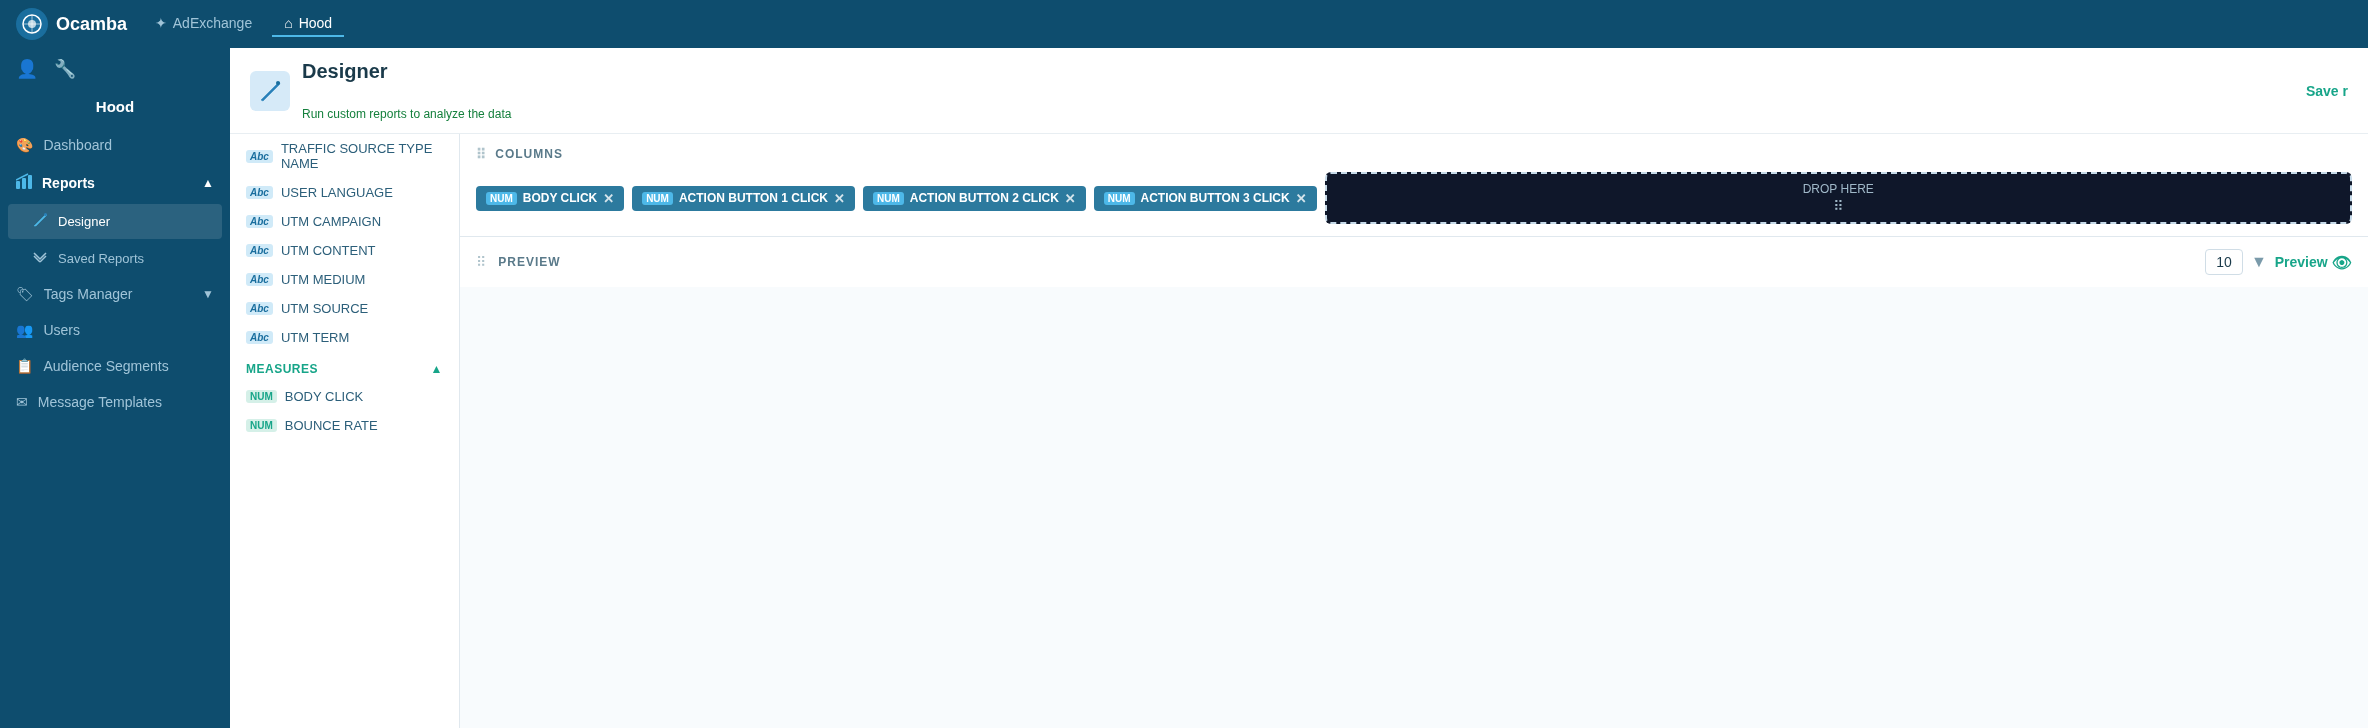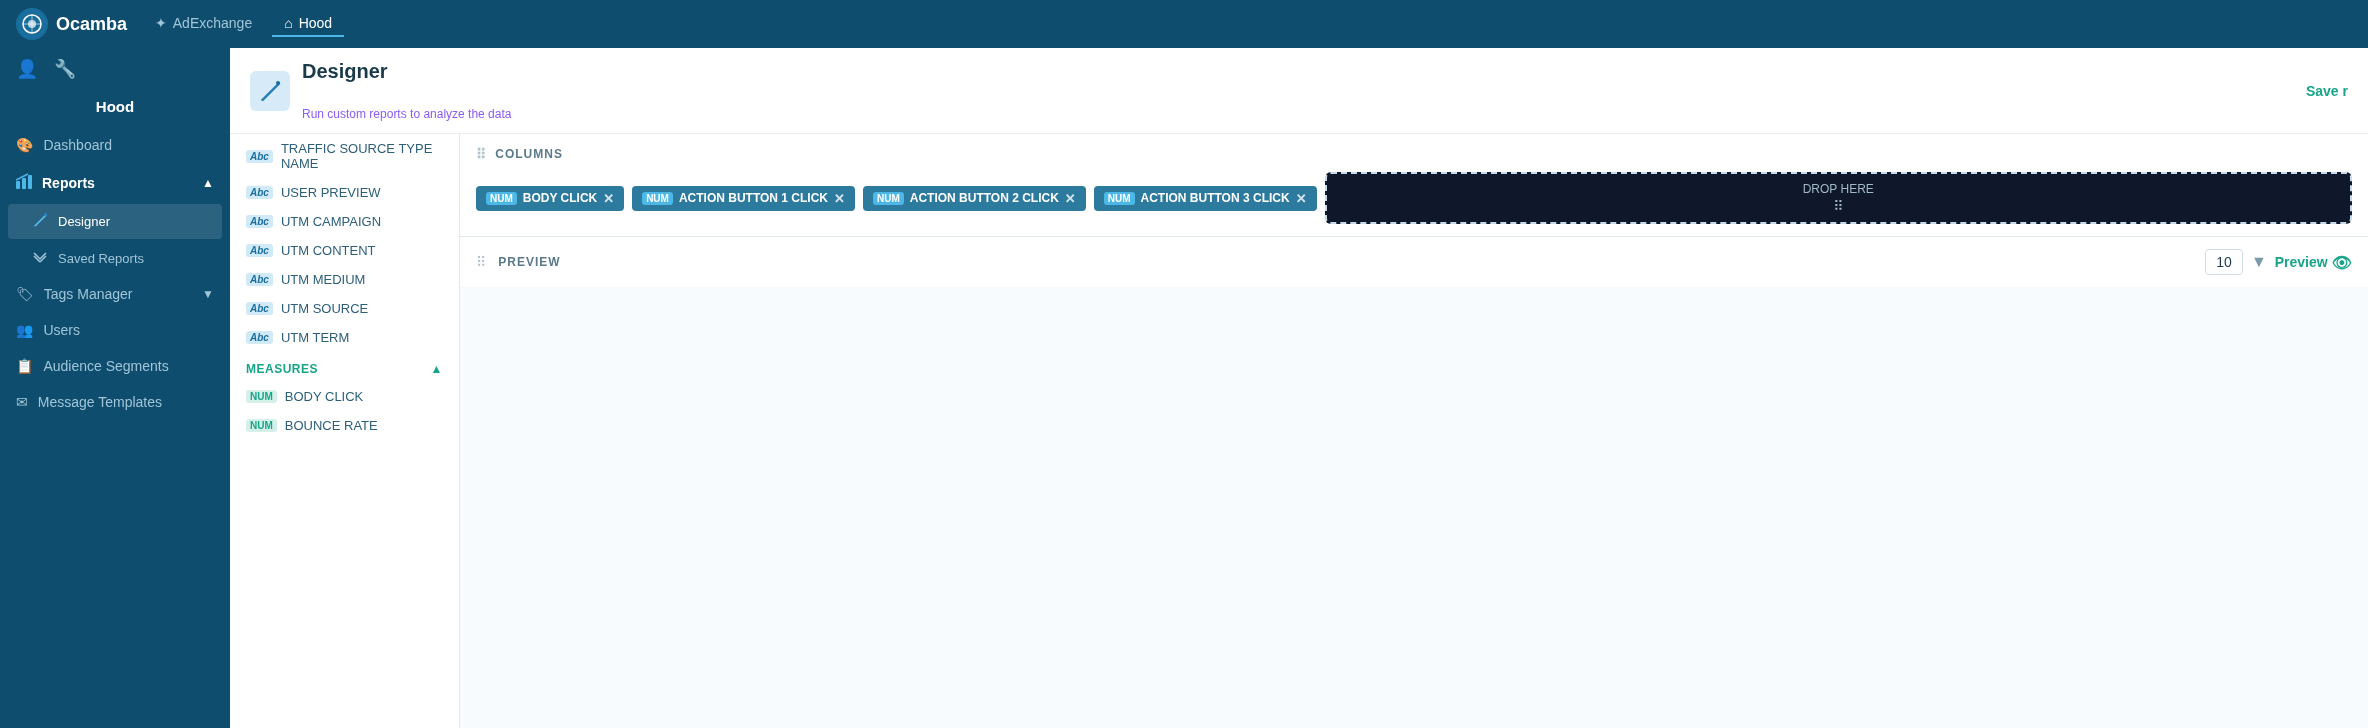--- a/index.html
+++ b/index.html
@@ -148,21 +148,21 @@
       border-radius: 6px;
       display: flex; align-items: center; justify-content: center;
     }
     .page-header-text h1 {
       font-size: 20px;
       font-weight: 700;
       color: #1a3a4a;
     }
     .page-header-text p {
       font-size: 12px;
-      color: #8b5cf6;
+      color: #15803d;
       margin-top: 24px;
     }
     .save-report-link {
       color: #17a589;
       font-size: 14px;
       font-weight: 600;
       cursor: pointer;
     }
 
     
@@ -446,21 +446,21 @@
     <div class="split-panel">
 
       <div class="left-panel">
 
         <div class="dim-item">
           <span class="type-badge type-abc">Abc</span>
           <span>TRAFFIC SOURCE TYPE NAME</span>
         </div>
         <div class="dim-item">
           <span class="type-badge type-abc">Abc</span>
-          <span>USER PREVIEW</span>
+          <span>USER LANGUAGE</span>
         </div>
         <div class="dim-item">
           <span class="type-badge type-abc">Abc</span>
           <span>UTM CAMPAIGN</span>
         </div>
         <div class="dim-item">
           <span class="type-badge type-abc">Abc</span>
           <span>UTM CONTENT</span>
         </div>
         <div class="dim-item">

